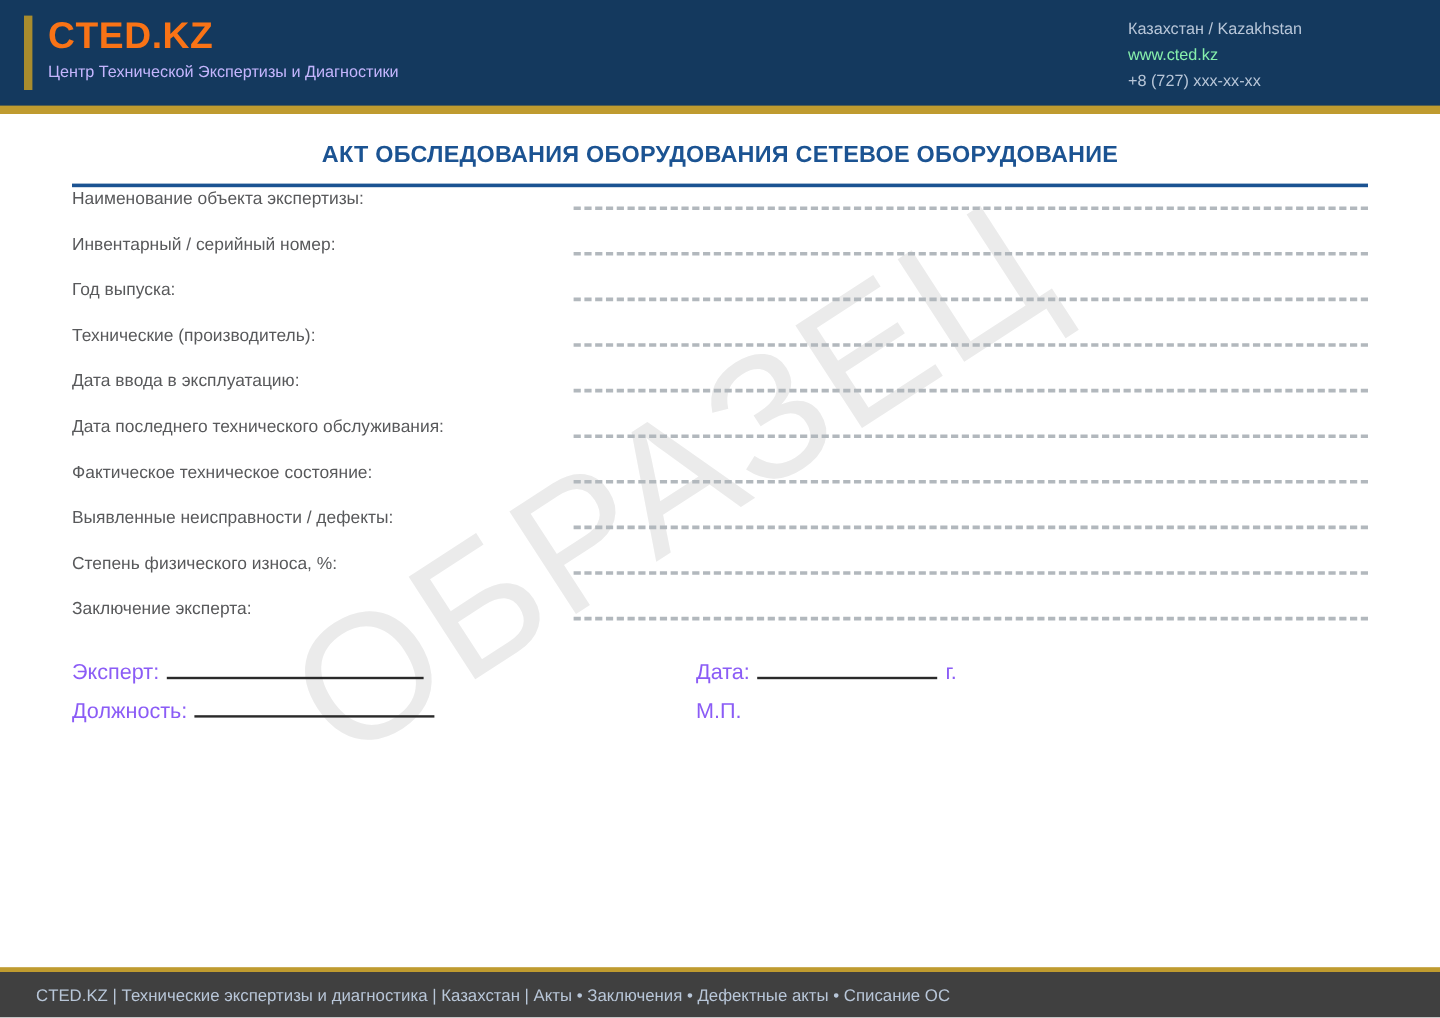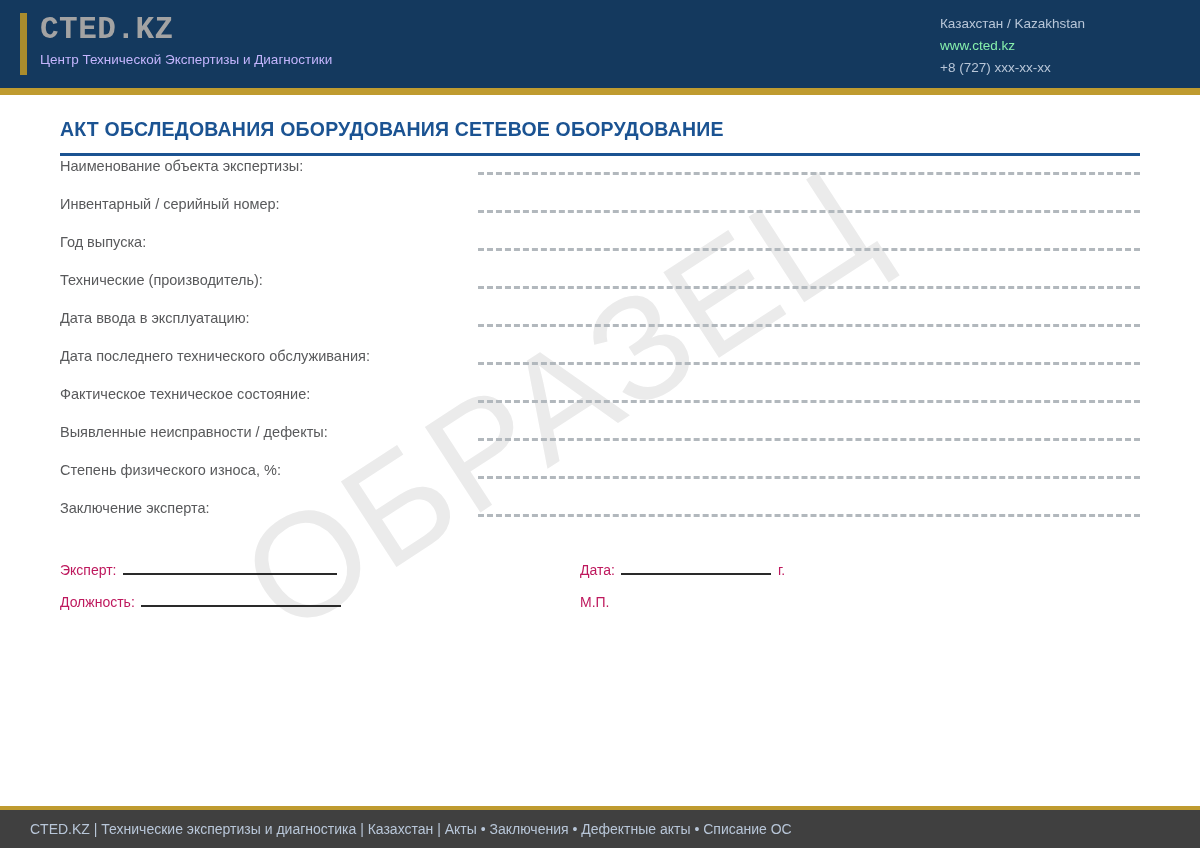--- a/index.html
+++ b/index.html
@@ -13,48 +13,48 @@
   .page { width: 1200px; height: 848px; display: flex; flex-direction: column; background: #fff; }
 
   
   .header {
     height: 95px; background: #14395e;
     border-bottom: 7px solid #bf9b2f;
     position: relative; flex: 0 0 auto;
   }
   .brand { display: flex; position: absolute; left: 20px; top: 13px; }
   .brand-accent { width: 7px; height: 62px; background: #a98c2d; margin-right: 13px; }
-  .logo { color: #a3a3a3; font-size: 31px; font-weight: 700; line-height: 33px; letter-spacing: 0.5px; font-family: Liberation Mono, monospace; }
+  .logo { color: #f97316; font-size: 31px; font-weight: 700; line-height: 33px; letter-spacing: 0.5px; }
   .subtitle { color: #c4b5fd; font-size: 13.5px; margin-top: 6px; }
   .contact { position: absolute; left: 940px; top: 13px; font-size: 13.5px; line-height: 22px; color: #b8c6d8; }
   .contact .site { color: #86efac; cursor: pointer; }
 
   
   .main { flex: 1 1 auto; position: relative; padding: 0 60px; }
   .watermark {
     position: absolute; left: 120px; top: 115px; width: 880px; height: 380px;
     display: flex; align-items: center; justify-content: center;
     transform: rotate(-33deg);
     font-size: 148px; font-weight: 500; letter-spacing: 3px;
     color: #ebebeb; white-space: nowrap;
     z-index: 0; pointer-events: none; user-select: none;
   }
   .doc-title {
     position: relative; z-index: 1;
-    margin: 23px 0 0 0; 
+    margin: 23px 0 0 0; text-align: center;
     color: #1b5392; font-size: 19.5px; font-weight: 700; letter-spacing: 0.2px;
   }
   .title-rule { position: relative; z-index: 1; height: 3px; background: #1b5392; margin-top: 12px; }
 
   .form { position: relative; z-index: 1; }
   .form-row { display: flex; height: 38px; align-items: flex-start; }
   .form-label { width: 418px; font-size: 14.5px; color: #58595b; padding-top: 2px; }
   .dash-line { flex: 1; height: 19px; border-bottom: 3px dashed #b2b8bd; }
 
-  .sig { position: relative; z-index: 1; margin-top: 26px; font-size: 14px; color: #be185d; }
+  .sig { position: relative; z-index: 1; margin-top: 14px; font-size: 18px; color: #8b5cf6; }
   .sig-row { display: flex; height: 32px; align-items: flex-start; }
   .sig-left { width: 520px; }
   .sig-line { display: inline-block; border-bottom: 2px solid #2a2a2a; height: 13px; margin-left: 6px; }
   .sig-line.w214 { width: 214px; }
   .sig-line.w200 { width: 200px; }
   .sig-line.w150 { width: 150px; margin-right: 7px; }
 
   
   .footer { flex: 0 0 auto; }
   .footer-gold { height: 4px; background: #bf9b2f; }

